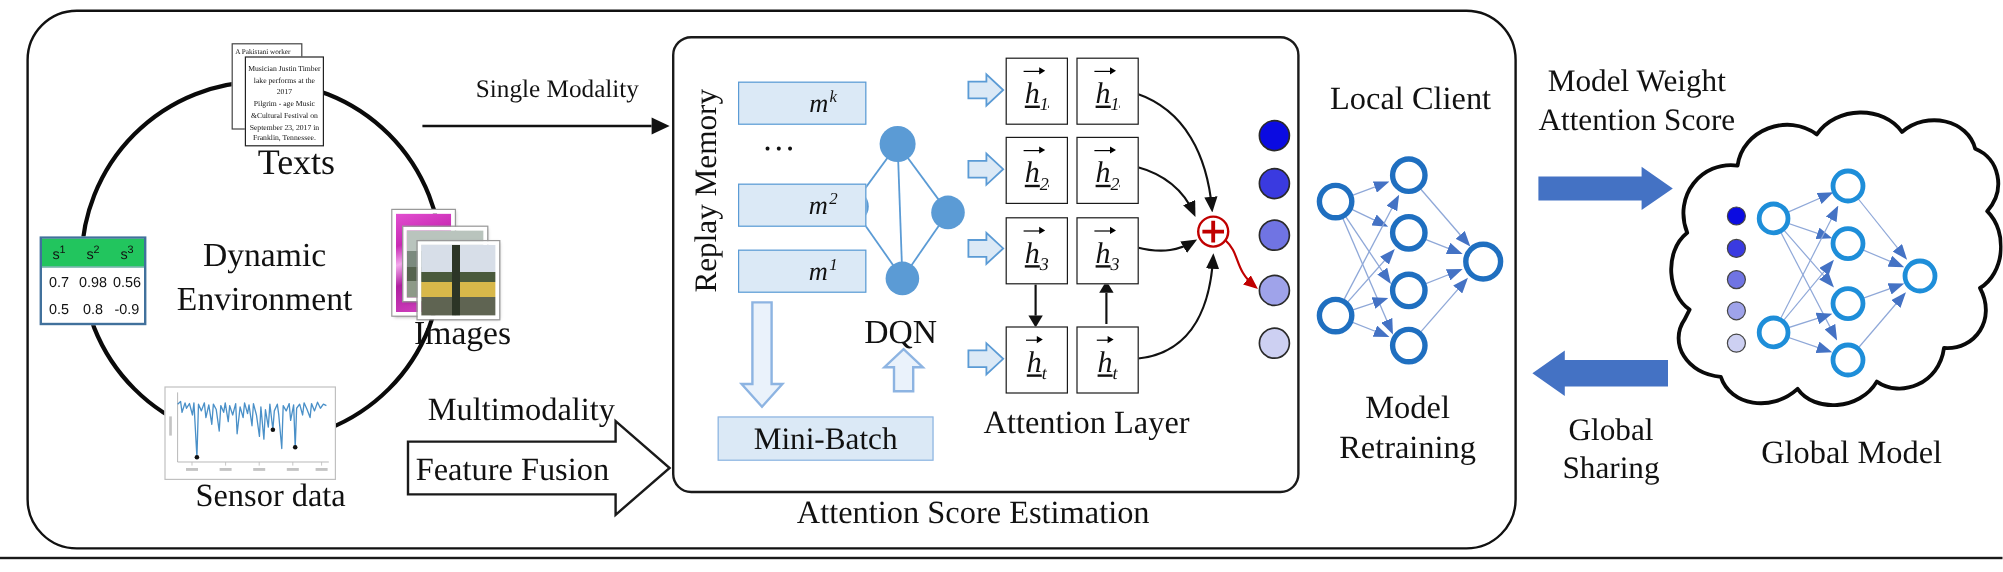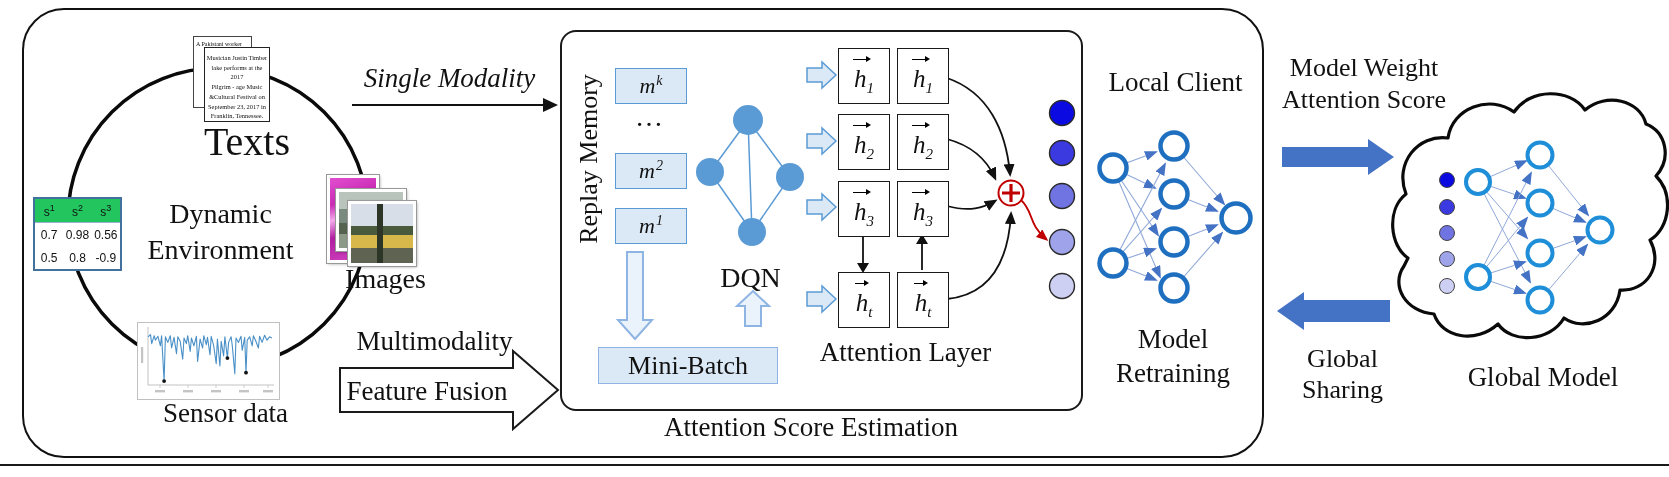--- a/index.html
+++ b/index.html
@@ -35,30 +35,30 @@
   .ph-mid{left:336px;top:189px;width:64px;height:56px;
     background:linear-gradient(#b9c4bd 0 30%,#7b8a7e 30% 55%,#56644f 55% 75%,#8d9a88 75%);}
   .ph-front{left:348px;top:201px;width:62px;height:59px;background:
     linear-gradient(90deg,transparent 42%,#2c3526 42% 52%,transparent 52%),
     linear-gradient(#d7dee8 0 38%,#4a5a3c 38% 52%,#d8b84a 52% 74%,#5f6452 74% 100%);}
   .sensor{position:absolute;left:137px;top:322px;width:141px;height:76px;z-index:3;
           background:#fff;border:1px solid #c0c0c0;}
   .mbox{position:absolute;left:615px;width:70px;height:34px;z-index:3;
         background:var(--lb-fill);border:1.6px solid var(--lb-stroke);
         display:flex;align-items:center;justify-content:center;
-        font:italic 22px "Liberation Serif",serif;}
+        font:italic 22px "Liberation Serif",serif;padding-left:35px;}
   .mbox sup{font-size:14px;margin-left:1px;}
   .ellip{position:absolute;left:615px;top:101px;width:70px;z-index:3;text-align:center;
          font-size:28px;letter-spacing:2px;}
   .minibatch{position:absolute;left:598px;top:347px;width:178px;height:35px;z-index:3;
         background:var(--lb-fill);border:1.8px solid var(--hollow-stroke);
         display:flex;align-items:center;justify-content:center;font-size:26px;}
   .hbox{position:absolute;width:50px;height:54px;z-index:3;border:1.8px solid #1a1a1a;background:#fff;
         display:flex;align-items:center;justify-content:center;}
-  .vec{position:relative;display:inline-block;font:italic 25px "Liberation Serif",serif;padding:10px 2px 0 2px;}
+  .vec{position:relative;display:inline-block;font:italic 25px "Liberation Serif",serif;padding:10px 2px 0 2px;text-decoration:underline;}
   .vec sub{font-size:15px;}
   .varrow{position:absolute;top:4px;left:1px;right:8px;border-top:1.6px solid #000;}
   .varrow::after{content:"";position:absolute;right:-6px;top:-4.3px;
         border:3.4px solid transparent;border-left:5.5px solid #000;}
   .vertlbl{position:absolute;left:486px;top:144px;width:205px;height:30px;z-index:3;
         text-align:center;font-size:26px;transform:rotate(-90deg);}
 </style>
 </head>
 <body>
 
@@ -225,21 +225,21 @@
     <span>A Pakistani worker</span>
   </div>
   <div class="pg pg-front">
     <div>Musician Justin Timber</div>
     <div>lake performs at the 2017</div>
     <div>Pilgrim - age Music</div>
     <div>&amp;Cultural Festival on</div>
     <div>September 23, 2017 in</div>
     <div>Franklin, Tennessee.</div>
   </div>
-  <div class="lbl" style="left:192px;top:118px;width:110px;font-size:40px;">Texts</div>
+  <div class="lbl" style="left:192px;top:118px;width:110px;font-size:30px;">Texts</div>
 
   <div class="tbl">
     <div class="trow thead">
       <span><span>s</span><sup>1</sup></span>
       <span><span>s</span><sup>2</sup></span>
       <span><span>s</span><sup>3</sup></span>
     </div>
     <div class="trow">
       <span>0.7</span>
         <span>0.98</span>
@@ -281,21 +281,21 @@
       <polyline id="sensor-line" fill="none" stroke="#4a90c8" stroke-width="1.1" stroke-linejoin="round" points="10.0,13.8 12.5,11.6 13.7,20.6 16.2,12.7 17.4,17.2 19.9,13.3 22.4,22.8 23.6,12.7 26.1,58.1 27.4,13.8 29.8,19.4 32.3,12.7 33.6,25.0 36.0,14.4 38.5,30.6 39.8,13.8 42.2,18.3 44.7,36.2 46.0,15.0 48.4,20.6 49.7,12.7 52.2,28.4 53.4,15.0 55.9,22.8 58.4,13.3 59.6,38.5 62.1,16.1 64.6,25.0 65.8,12.7 68.3,21.7 69.5,14.4 72.0,31.8 73.2,13.3 75.7,22.8 78.2,40.7 79.4,16.1 81.9,43.0 83.2,18.3 85.6,32.9 86.9,13.8 89.4,35.1 90.6,19.4 93.1,13.8 94.3,22.8 96.8,50.8 98.0,15.0 100.5,19.4 103.0,13.3 104.2,27.3 106.7,14.4 108.0,49.7 109.2,17.2 111.7,13.8 114.2,22.8 115.4,12.7 117.9,18.3 120.4,25.0 121.6,13.3 124.1,19.4 126.6,12.2 129.0,17.2 131.5,13.8 134.0,15.0"></polyline>
       <g id="sensor-marks" fill="#111">
           <circle cx="26.1" cy="58.1" r="1.9"></circle>
           <circle cx="89.4" cy="35.1" r="1.9"></circle>
           <circle cx="108.0" cy="49.7" r="1.9"></circle>
         </g>
     </svg>
   </div>
   <div class="lbl" style="left:138px;top:397px;width:175px;font-size:27px;">Sensor data</div>
 
-  <div class="lbl" style="left:342px;top:62px;width:215px;font-size:27px;font-style:italic;">Single Modality</div>
+  <div class="lbl" style="left:357px;top:62px;width:215px;font-size:21px;">Single Modality</div>
   <div class="lbl" style="left:332px;top:325px;width:205px;font-size:27px;">Multimodality</div>
   <div class="lbl" style="left:344px;top:375px;width:166px;font-size:27px;">Feature Fusion</div>
 
   <div class="vertlbl">Replay Memory</div>
   <div class="mbox" style="top:68px">
     <span><i>m</i><sup>k</sup></span>
   </div>
   <div class="ellip">…</div>
   <div class="mbox" style="top:153px">
     <span><i>m</i><sup>2</sup></span>

